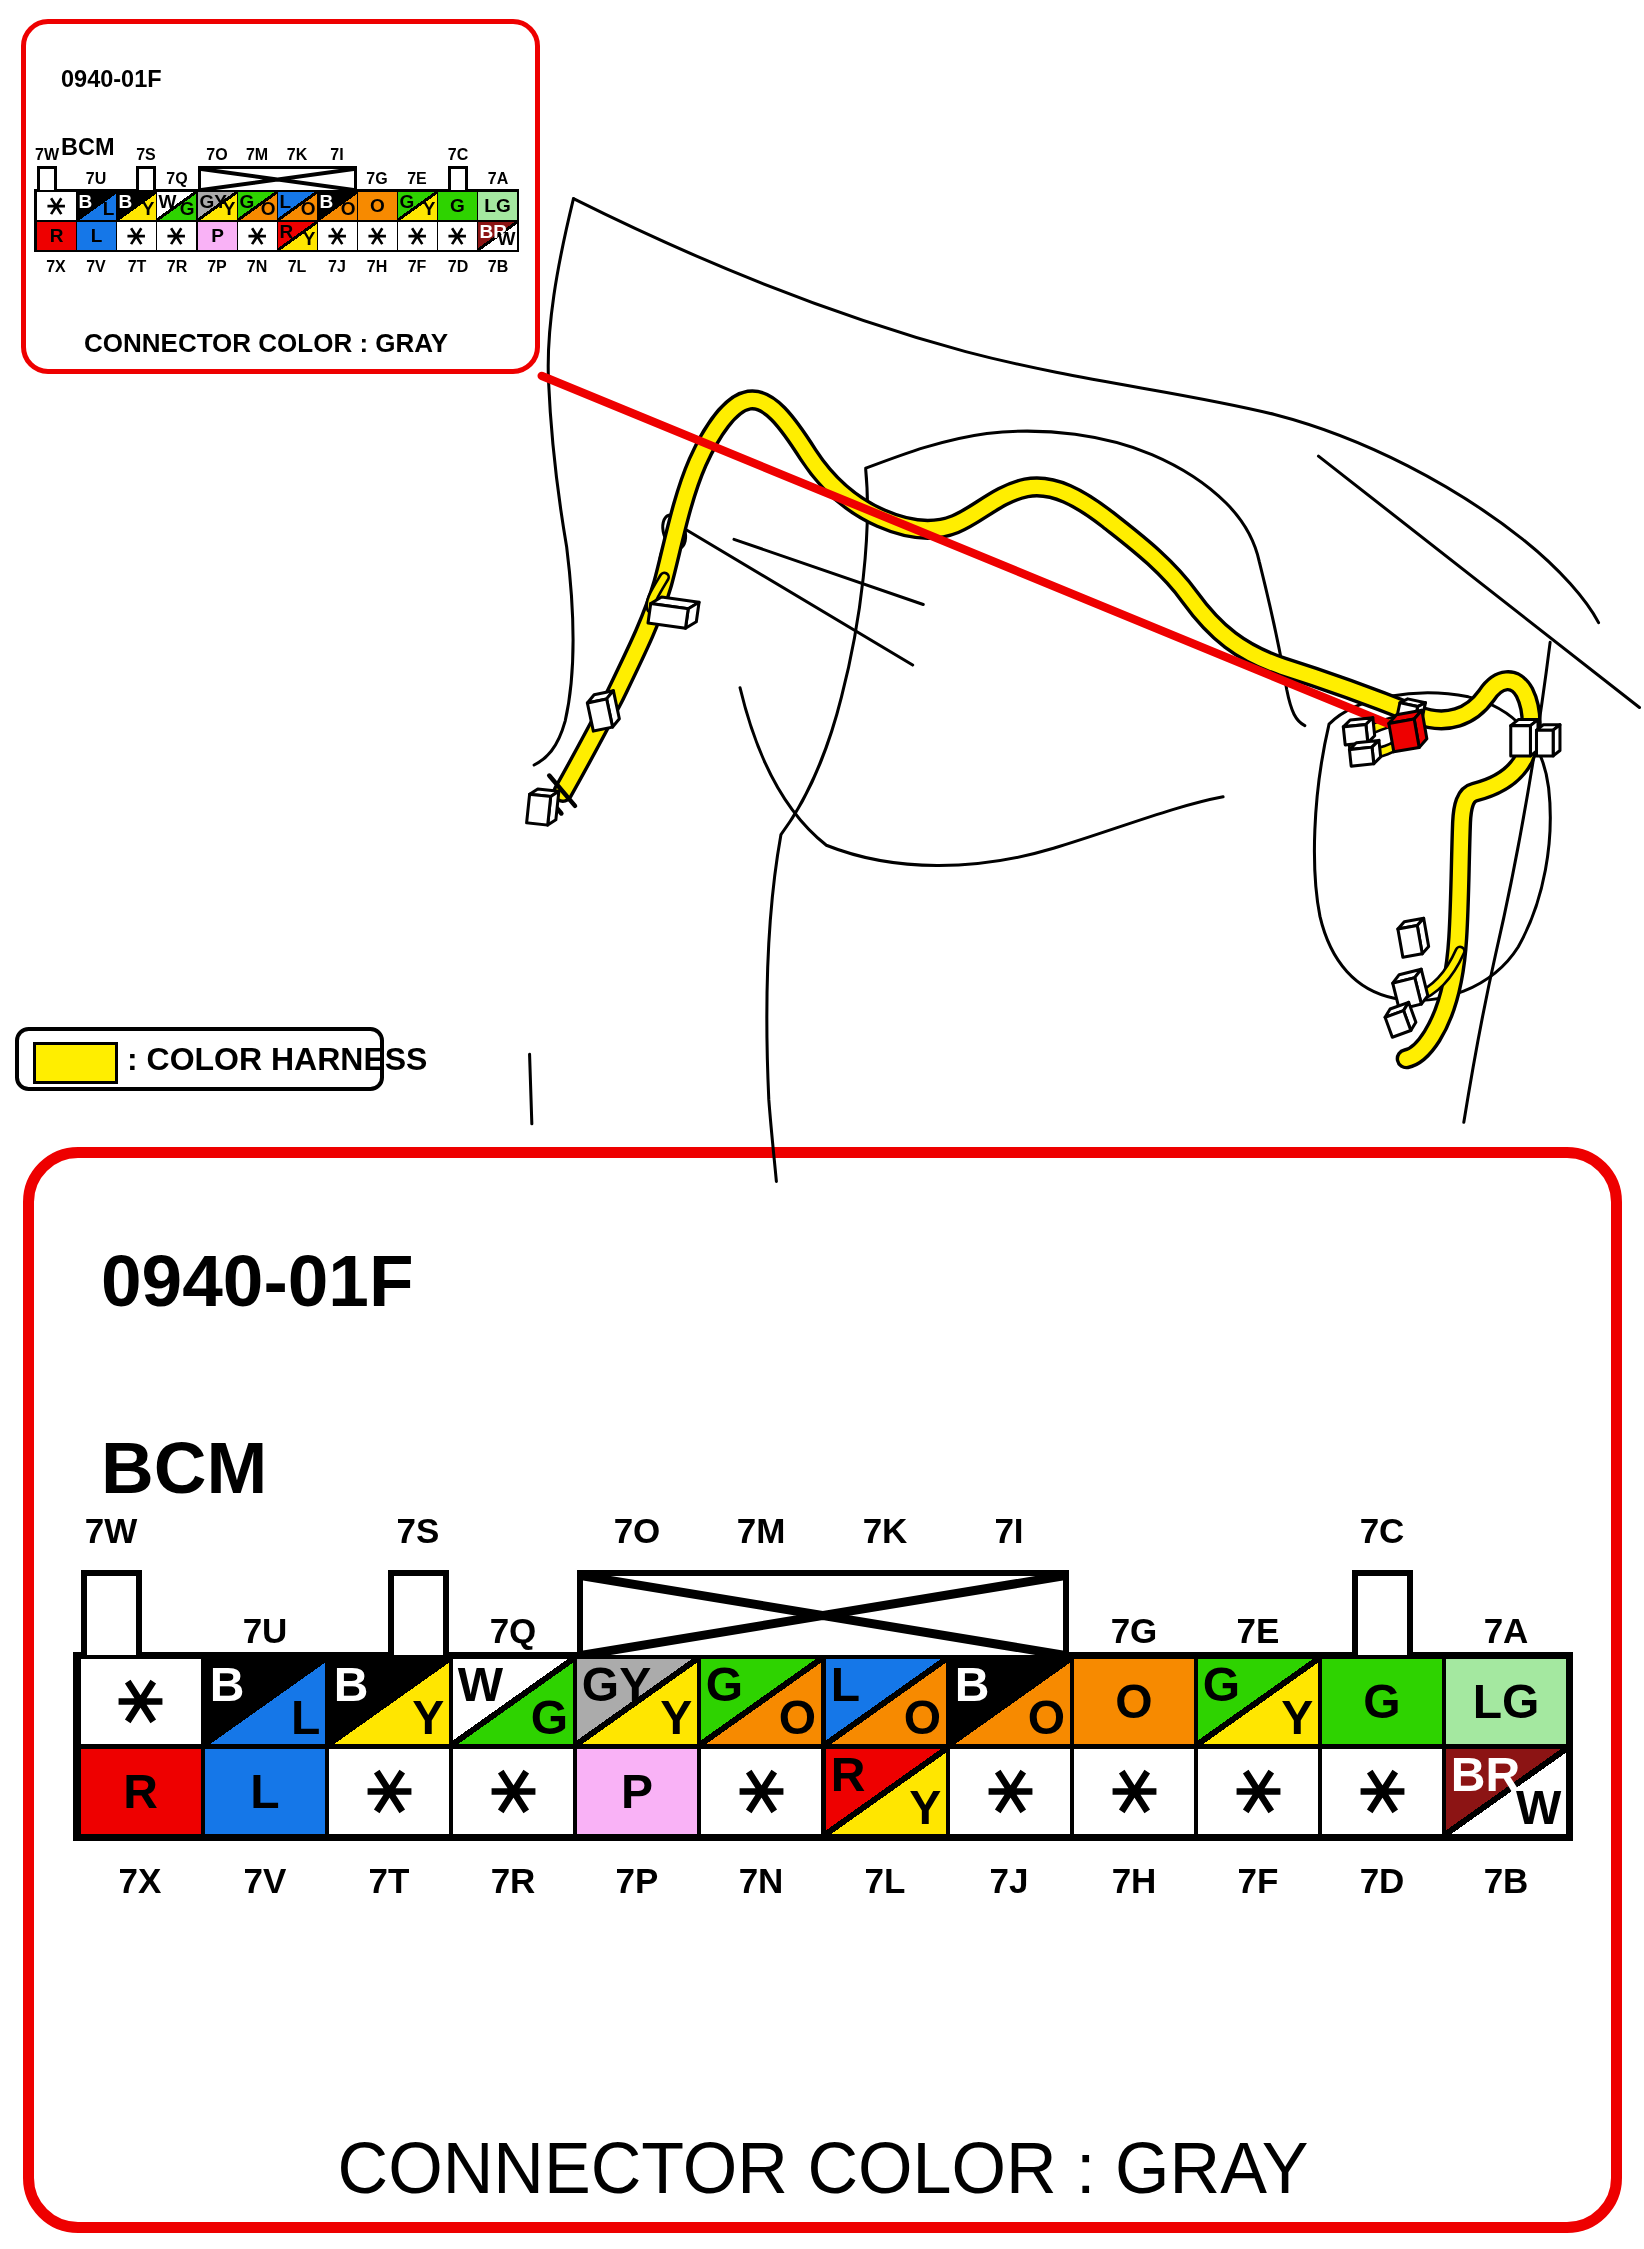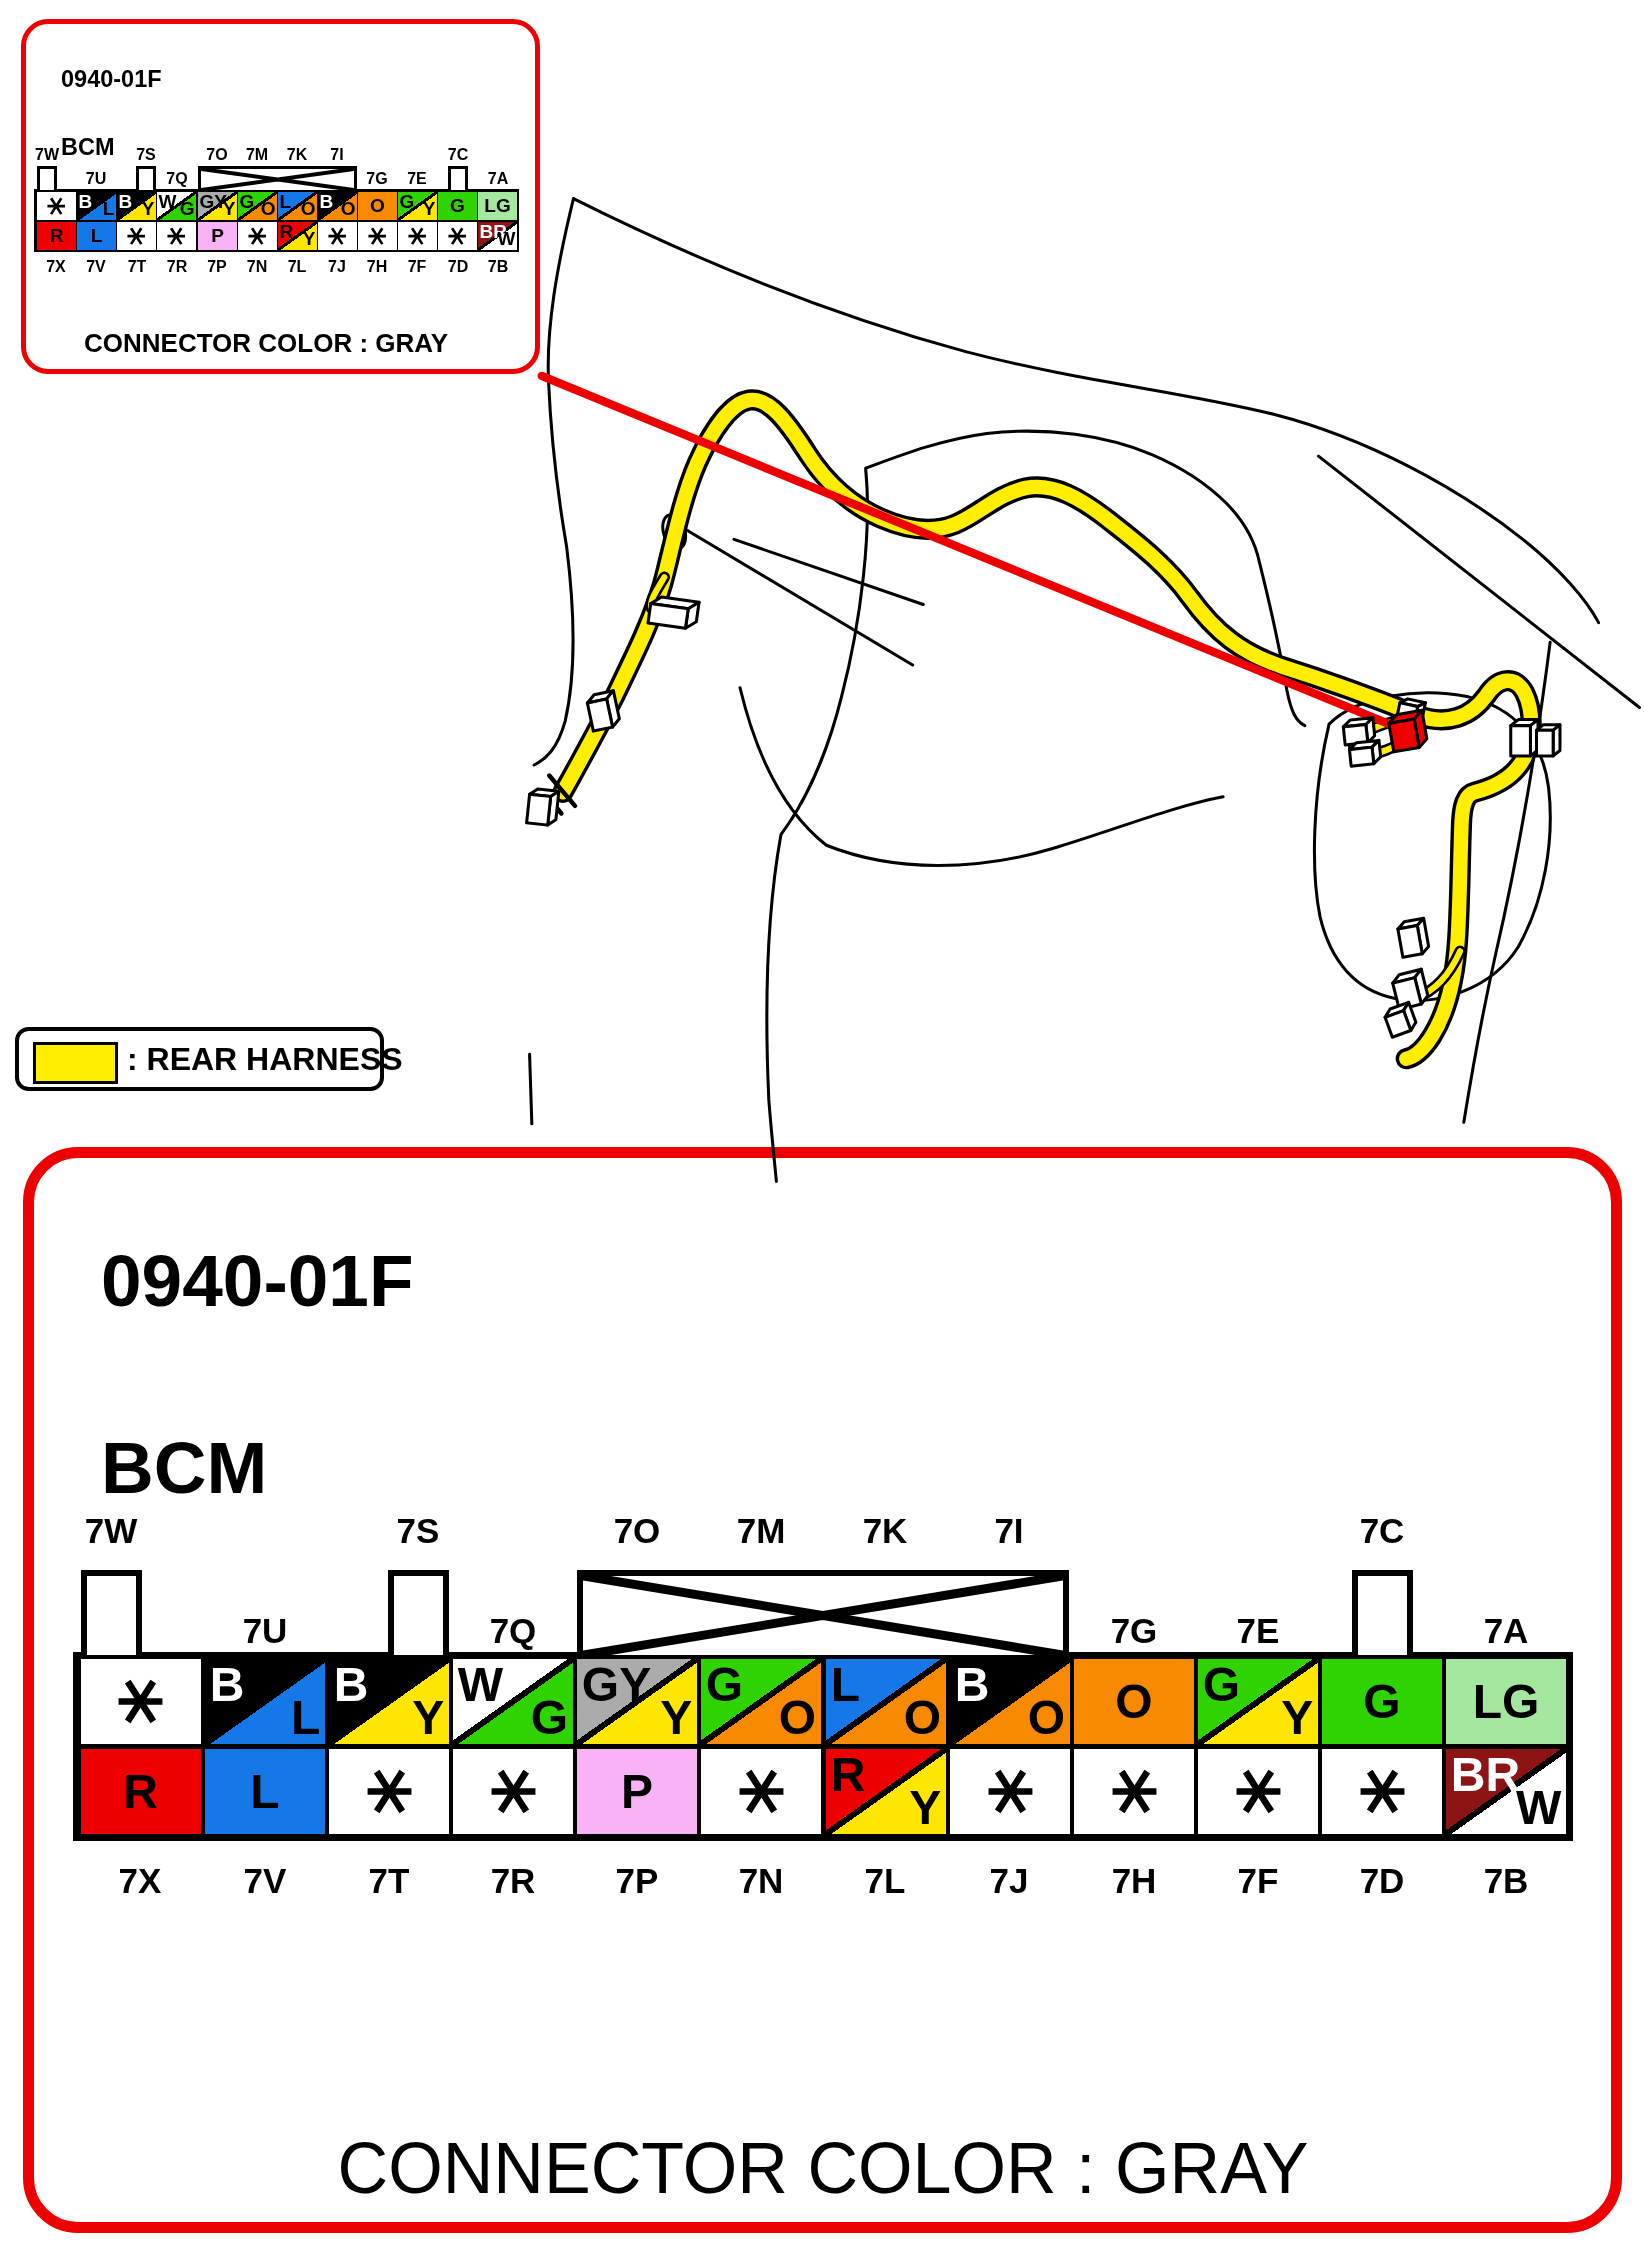--- a/index.html
+++ b/index.html
@@ -132,21 +132,21 @@
         <g transform="rotate(-10 1855 971)">
           <polygon points="1838,952 1850,942.4 1884,942.4 1872,952" fill="#EE0000" stroke="#000" stroke-width="4" stroke-linejoin="round"></polygon>
           <polygon points="1872,952 1884,942.4 1884,980.4 1872,990" fill="#EE0000" stroke="#000" stroke-width="4" stroke-linejoin="round"></polygon>
           <polygon points="1838,952 1872,952 1872,990 1838,990" fill="#EE0000" stroke="#000" stroke-width="4" stroke-linejoin="round"></polygon>
         </g>
       </g>
   </svg>
 
   <div id="legendBox">
     <div id="legendSwatch"></div>
-    <div id="legendLabel">: REAR HARNESS</div>
+    <div id="legendLabel">: COLOR HARNESS</div>
   </div>
 
   <section class="panel" id="insetPanel">
     <div class="id-title"><span>0940-01F</span><br>
       <span>BCM</span></div>
     <div class="footer-note">CONNECTOR COLOR : GRAY</div>
   </section>
   <div class="connector" id="insetConnector" style="left: 34px; top: 146px; z-index: 4; width: 486px; height: 130px;">
       <div class="plate" style="left: 0px; top: 43px; width: 483px; height: 61px; border-width: 1.5px;"></div>
       <div class="tab" style="left: 3px; top: 20.4px; width: 19.7px; height: 24px; border-width: 3px;"></div>

